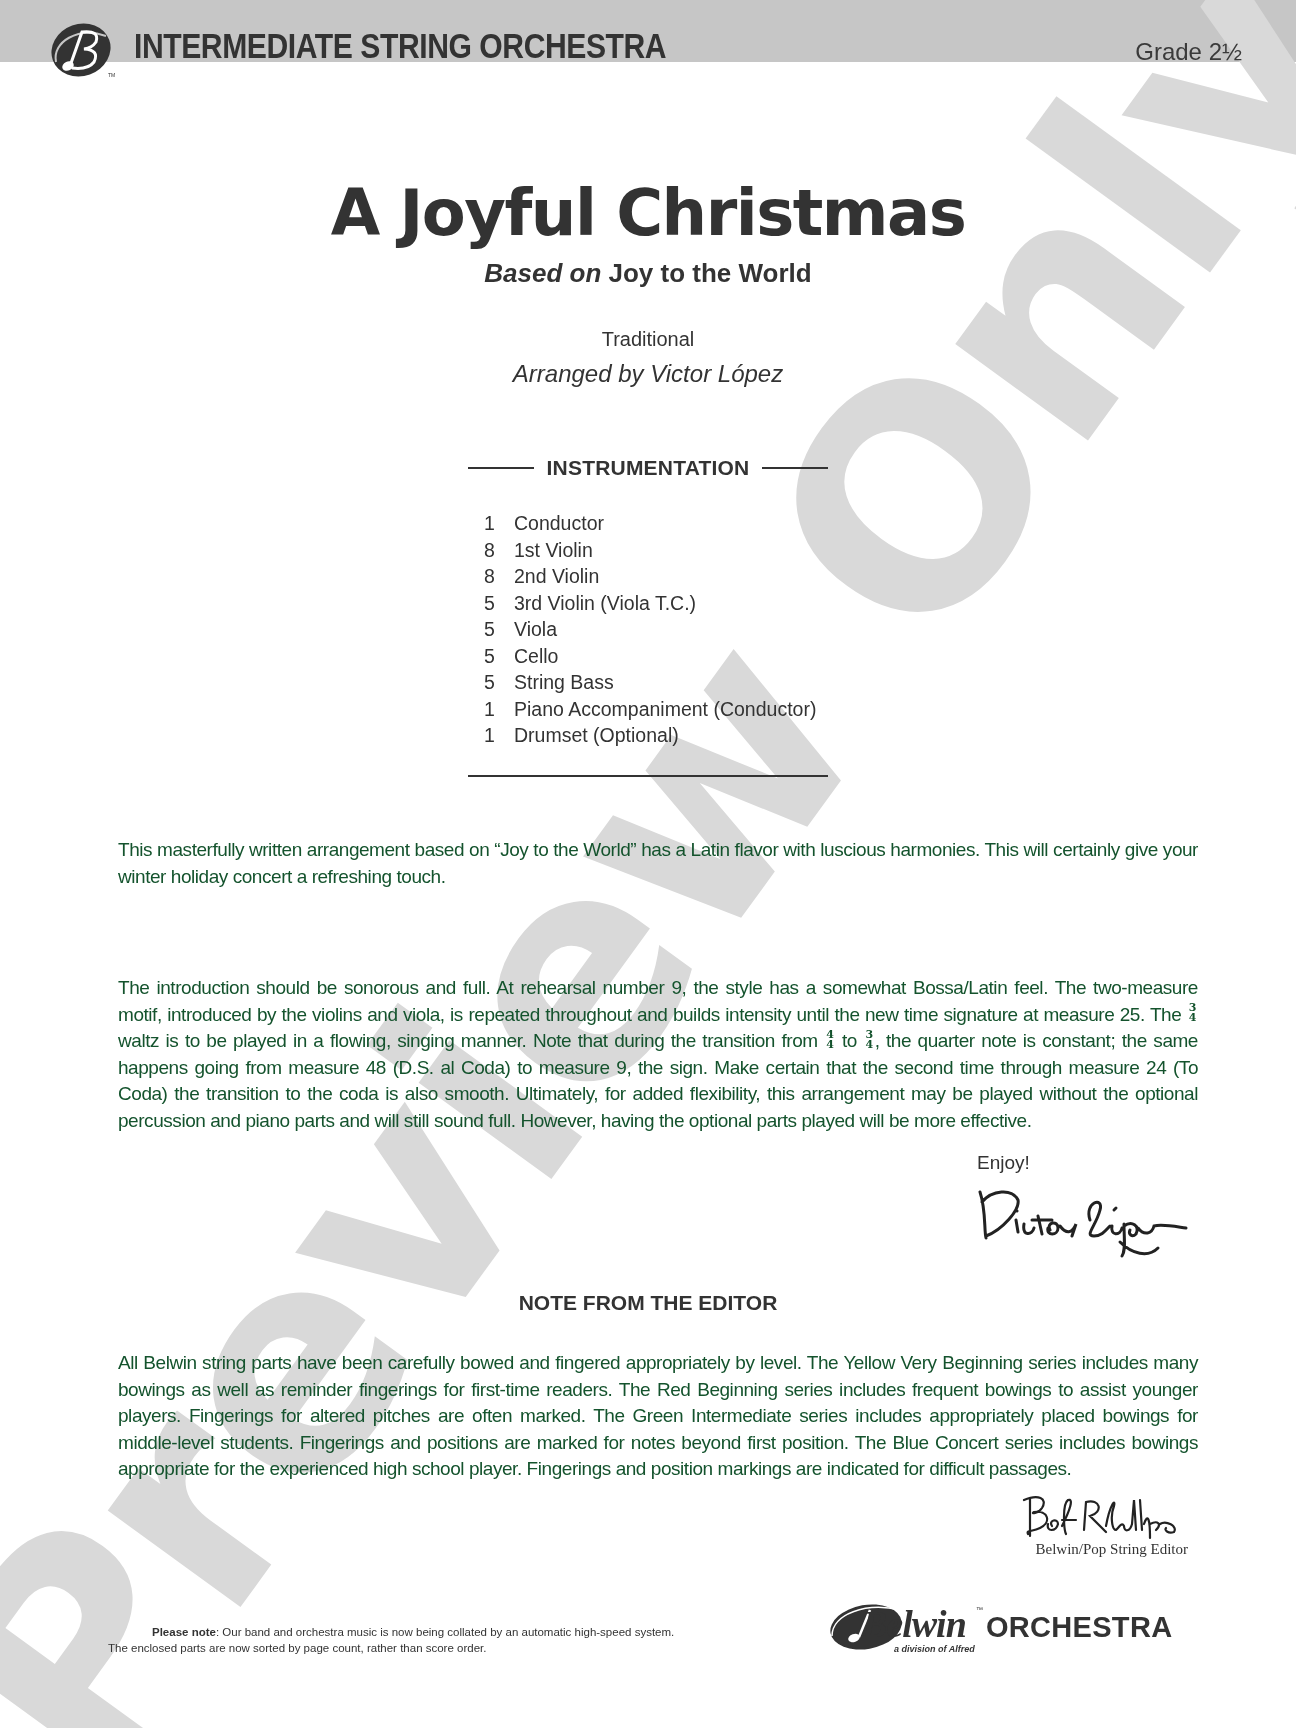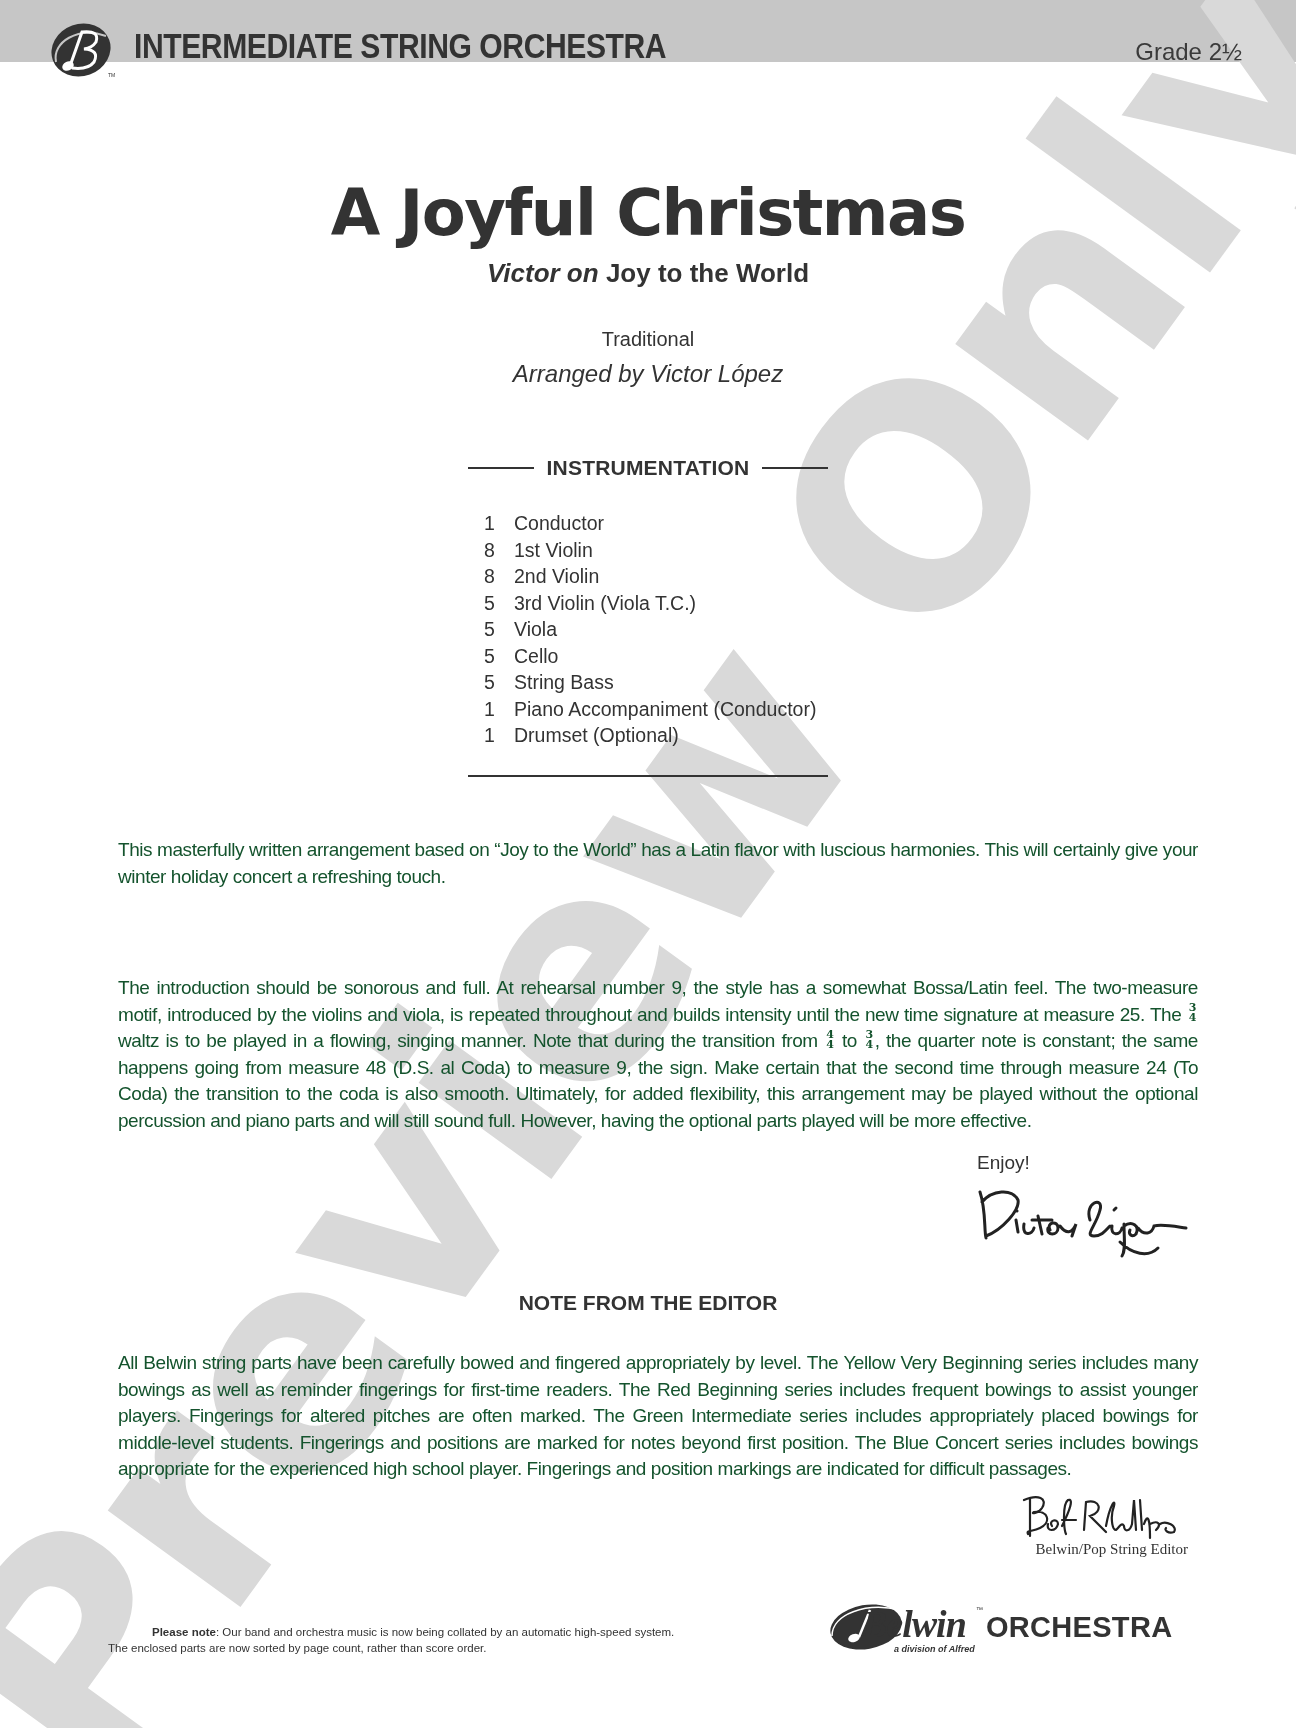--- a/index.html
+++ b/index.html
@@ -124,21 +124,21 @@
   <text x="60" y="55" font-size="5" fill="#333" font-family="Liberation Sans, sans-serif">TM</text>
 </svg>
 <div class="series-title">INTERMEDIATE STRING ORCHESTRA</div>
 <div class="grade">Grade 2½</div>
 
 <div class="watermark">Preview Only</div>
 
 <div class="content">
   <div class="title">A Joyful Christmas</div>
   <div class="subtitle">
-    <em>Victor on</em>
+    <em>Based on</em>
     <span>Joy to the World</span>
   </div>
   <div class="composer">Traditional</div>
   <div class="arranger">Arranged by Victor López</div>
 
   <div class="instr-heading">
     <div class="rule"></div>
     <span class="label">INSTRUMENTATION</span>
     <div class="rule"></div>
   </div>

